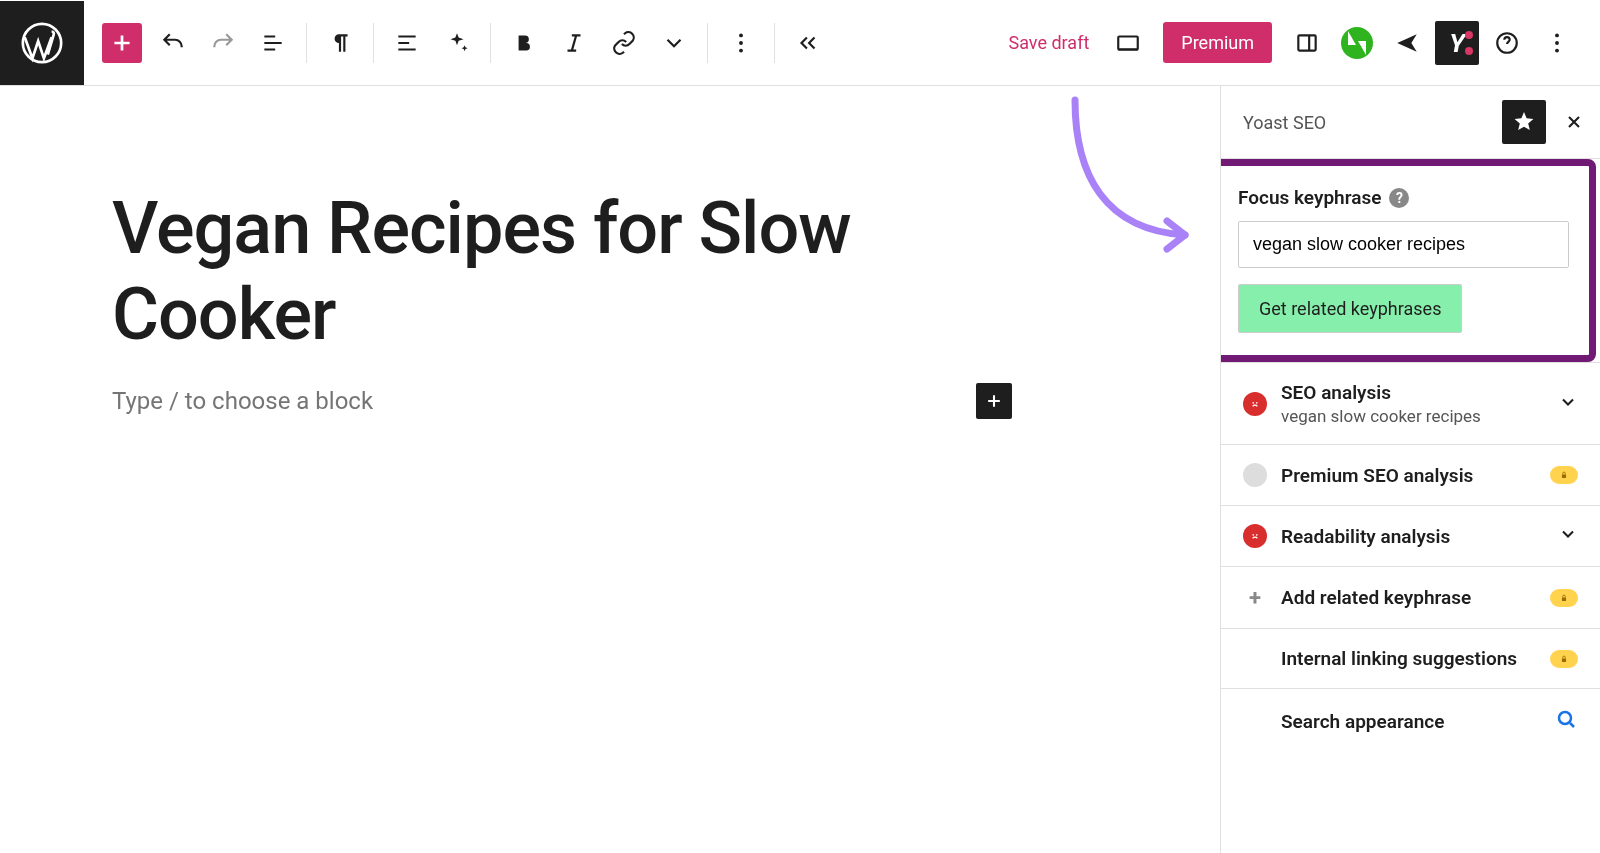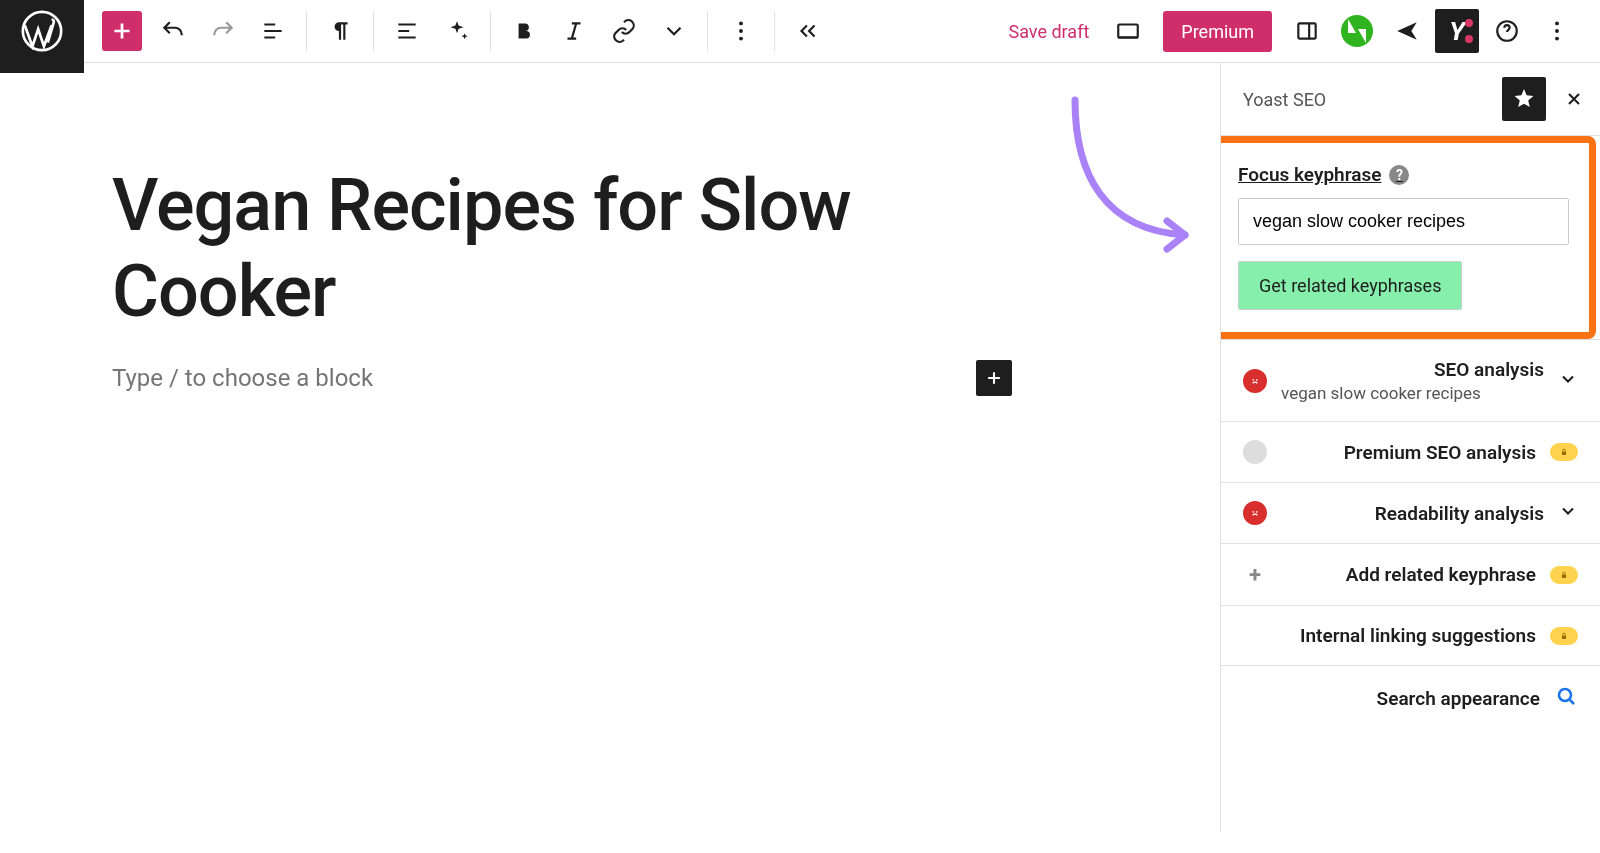--- a/index.html
+++ b/index.html
@@ -8,21 +8,21 @@
   background: #fff;
   color: #1e1e1e;
   width: 1600px;
   height: 853px;
   overflow: hidden;
   position: relative;
 }
 .toolbar {
   display: flex;
   align-items: center;
-  height: 63px;
+  height: 86px;
   border-bottom: 1px solid #e0e0e0;
   position: relative;
 }
 .wp-logo {
   width: 84px;
   height: 84px;
   background: #1e1e1e;
   display: flex;
   align-items: center;
   justify-content: center;
@@ -90,42 +90,41 @@
   padding: 14px 8px 14px 22px;
   border-bottom: 1px solid #e0e0e0;
   text-align: center;
 }
 .sidebar-title { font-size:18px; color:#555; }
 .sidebar-header-actions { display:flex; align-items:center; gap:10px; }
 .star-btn { width:44px; height:44px; background:#1e1e1e; display:flex; align-items:center; justify-content:center; border-radius:2px; }
 .close-btn { width:36px; height:36px; display:flex; align-items:center; justify-content:center; cursor:pointer; }
 
 .focus-panel {
-  border: 7px solid #f97316;
+  border: 7px solid #701a75;
   border-radius: 8px;
   margin: 0 4px 0 -10px;
   padding: 20px 20px 22px 20px;
-  text-decoration: underline;
 }
 .focus-label { display:flex; align-items:center; gap:8px; font-size:19px; font-weight:600; margin-bottom:12px; }
 .help-circle { width:20px; height:20px; border-radius:50%; background:#888; color:#fff; font-size:14px; display:flex; align-items:center; justify-content:center; font-weight:700; }
 .focus-input {
   width:100%; border:1px solid #ccc; padding:12px 14px; font-size:18px; border-radius:2px;
 }
 .related-btn {
   margin-top:16px; display:inline-block; border:1px solid #ccc; background:#86efac;
   padding:13px 20px; font-size:18px; border-radius:2px; cursor:pointer;
 }
 
 .panel-row {
   border-top:1px solid #e0e0e0; padding:18px 22px;
   display:flex; align-items:center; gap:14px; cursor:pointer;
 }
 .panel-row .content { flex:1; }
-.panel-row .name { font-size:19px; font-weight:600;text-align:right; }
+.panel-row .name { font-size:19px; font-weight:600; }
 .panel-row .sub { font-size:17px; color:#555; margin-top:2px; }
 .status-dot { width:24px; height:24px; border-radius:50%; display:flex; align-items:center; justify-content:center; flex-shrink:0; }
 .status-dot.bad { background:#d92e2e; }
 .status-dot.gray { background:#ddd; }
 .chevron { margin-left:auto; }
 .lock-badge { background:#ffd34e; width:28px; height:18px; border-radius:9px; display:flex; align-items:center; justify-content:center; margin-left:auto; }
 .lock-badge svg{width:10px;height:10px;}
 .search-ic { margin-left:auto; color:#1a73e8; }
 .plus-gray { color:#888; width:24px; text-align:center; font-size:22px; font-weight:700; }
 </style>

